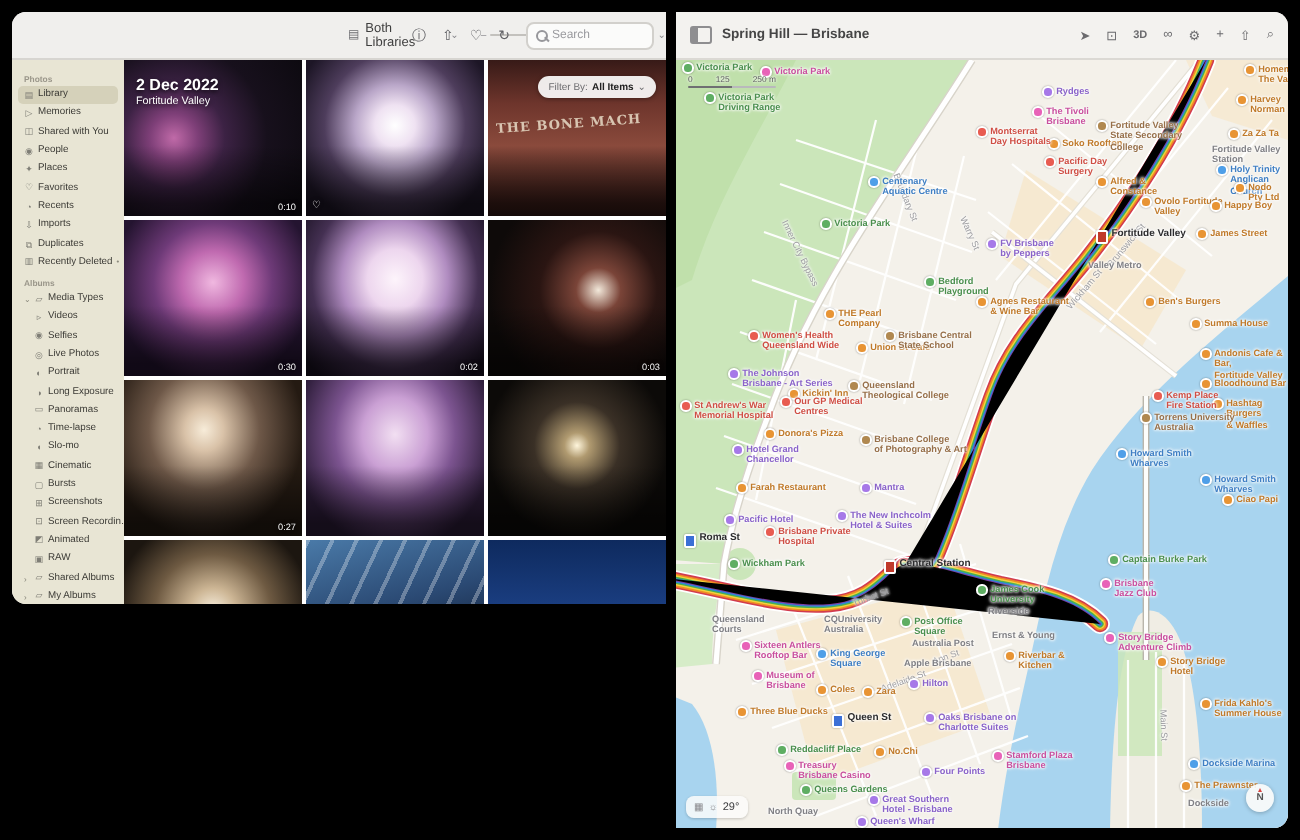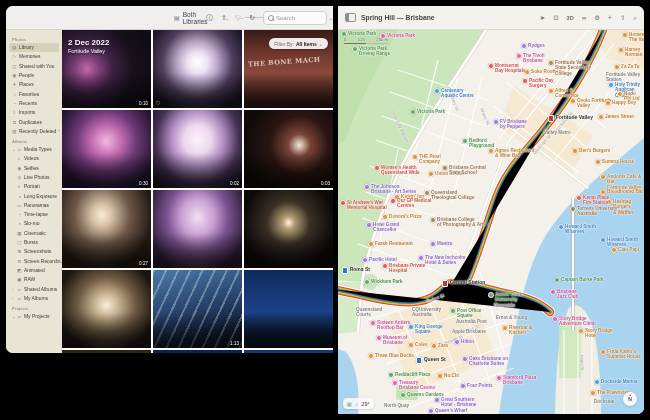--- a/index.html
+++ b/index.html
@@ -1,19 +1,19 @@
 <!DOCTYPE html>
 <html><head>
 <meta charset="utf-8">
 <style>
   html,body{margin:0;padding:0;background:#000;width:650px;height:420px;overflow:hidden;
     font-family:"Liberation Sans","DejaVu Sans",sans-serif;-webkit-font-smoothing:antialiased;}
   .frame{position:absolute;inset:0;background:#000;border-radius:10px;}
   
-  .photos-win{position:absolute;left:6px;top:6px;width:327px;height:347px;background:#fff;
+  .photos-win{position:absolute;left:6px;top:6px;width:327px;height:296px;background:#fff;
     border-radius:7px 0 0 7px;overflow:hidden;}
   .ptoolbar{position:absolute;left:0;top:0;right:0;height:23px;background:#f0efed;border-bottom:1px solid #d7d5d1;
     display:flex;align-items:center;font-size:6.5px;color:#3e3e3e;}
   .pt-left{position:absolute;left:168px;display:flex;align-items:center;gap:3px;}
   .pt-ico{color:#6d6d70;font-size:6px;}
   .chev{color:#8a8a8e;font-size:5px;}
   .slider{display:flex;align-items:center;gap:2px;margin-left:8px;}
   .slider .track{width:34px;height:1.5px;background:#c3c1bd;border-radius:1px;position:relative;}
   .slider .knob{position:absolute;right:6px;top:-2.2px;width:6px;height:6px;border-radius:50%;background:#fdfdfd;border:.5px solid #bbb;box-shadow:0 .5px 1px rgba(0,0,0,.2);}
   .pt-right{position:absolute;right:6px;display:flex;align-items:center;gap:8px;}

